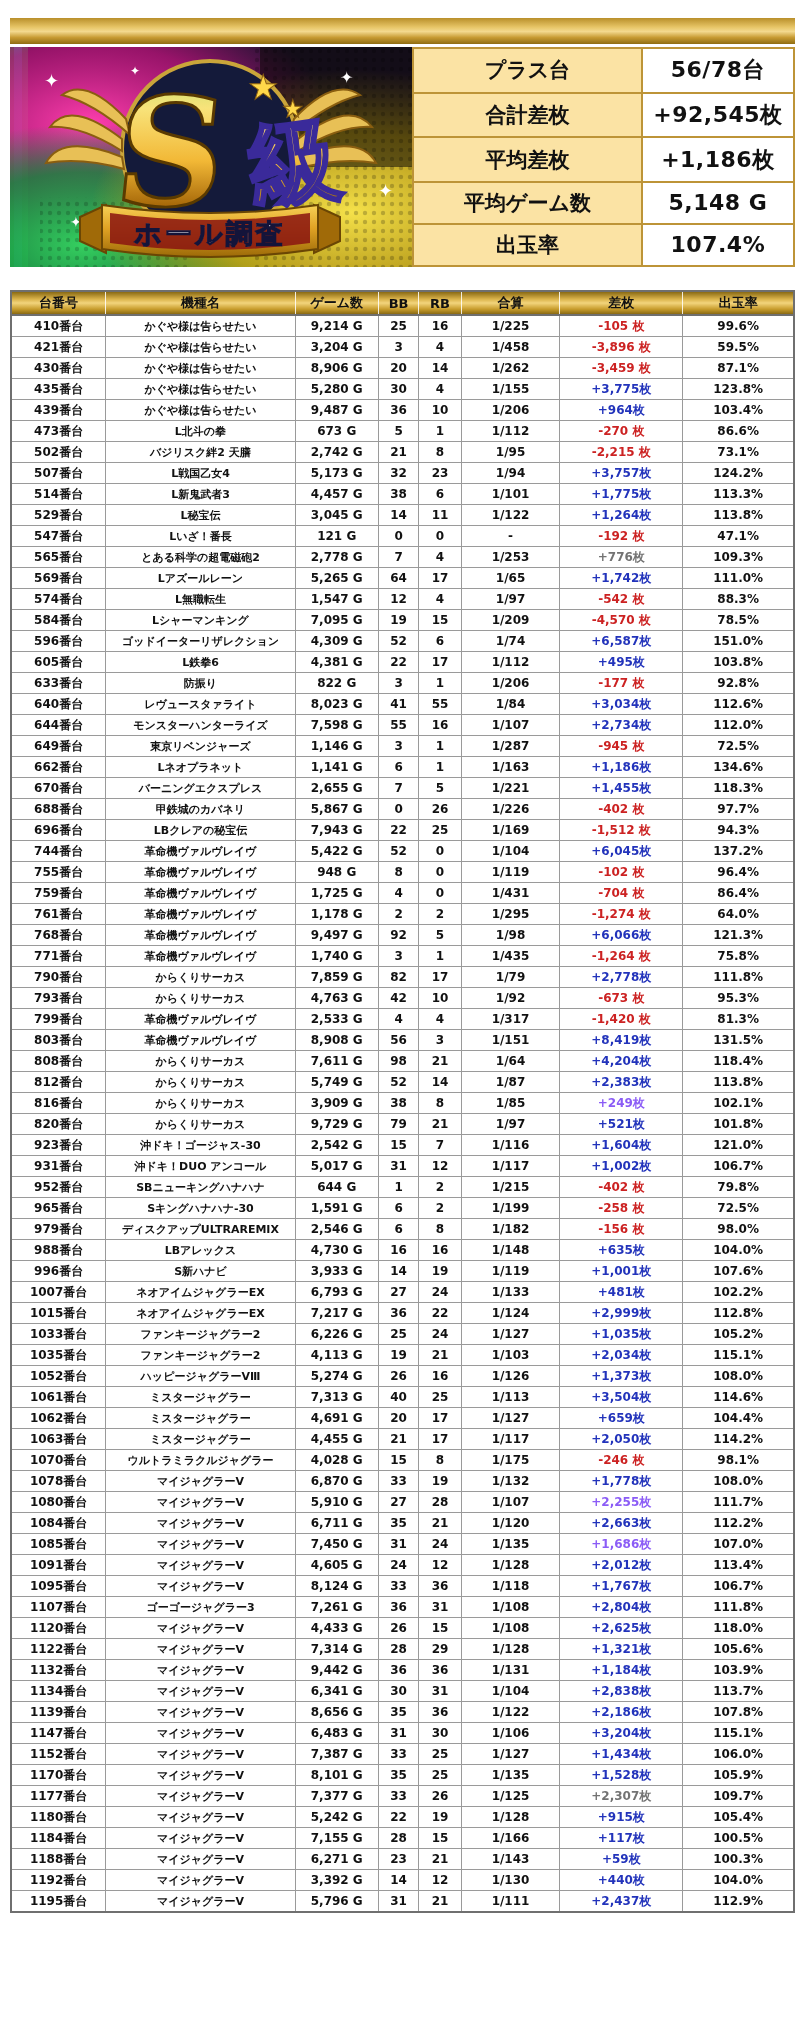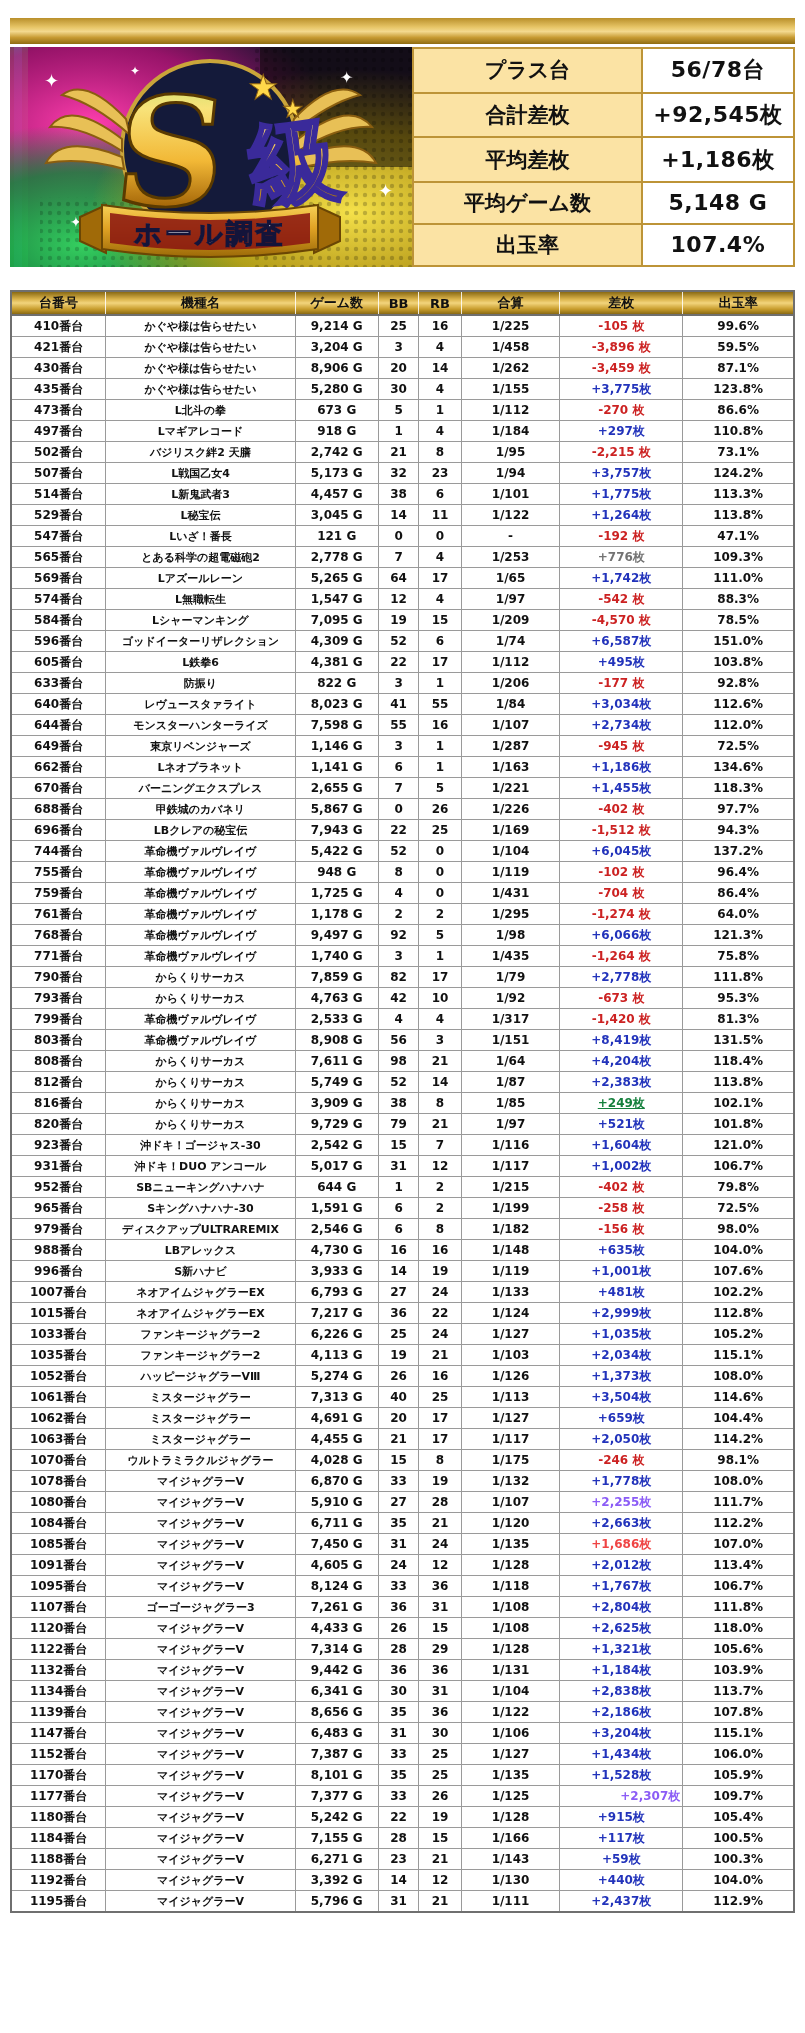--- a/index.html
+++ b/index.html
@@ -211,40 +211,40 @@
           <td>435番台</td>
           <td class="name">かぐや様は告らせたい</td>
           <td>5,280 G</td>
           <td>30</td>
           <td>4</td>
           <td>1/155</td>
           <td style="color: rgb(34, 51, 187);">+3,775枚</td>
           <td>123.8%</td>
         </tr>
         <tr>
+          <td>439番台</td>
+          <td class="name">かぐや様は告らせたい</td>
+          <td>9,487 G</td>
+          <td>36</td>
+          <td>10</td>
+          <td>1/206</td>
+          <td style="color: rgb(34, 51, 187);">+964枚</td>
+          <td>103.4%</td>
+        </tr>
+        <tr>
           <td>473番台</td>
           <td class="name">L北斗の拳</td>
           <td>673 G</td>
           <td>5</td>
           <td>1</td>
           <td>1/112</td>
           <td style="color: rgb(204, 34, 34);">-270 枚</td>
           <td>86.6%</td>
         </tr>
         <tr>
-          <td>497番台</td>
-          <td class="name">Lマギアレコード</td>
-          <td>918 G</td>
-          <td>1</td>
-          <td>4</td>
-          <td>1/184</td>
-          <td style="color: rgb(34, 51, 187);">+297枚</td>
-          <td>110.8%</td>
-        </tr>
-        <tr>
           <td>502番台</td>
           <td class="name">バジリスク絆2 天膳</td>
           <td>2,742 G</td>
           <td>21</td>
           <td>8</td>
           <td>1/95</td>
           <td style="color: rgb(204, 34, 34);">-2,215 枚</td>
           <td>73.1%</td>
         </tr>
         <tr>
@@ -547,21 +547,21 @@
           <td style="color: rgb(34, 51, 187);">+2,383枚</td>
           <td>113.8%</td>
         </tr>
         <tr>
           <td>816番台</td>
           <td class="name">からくりサーカス</td>
           <td>3,909 G</td>
           <td>38</td>
           <td>8</td>
           <td>1/85</td>
-          <td style="color: #15803d; text-decoration: underline;">+249枚</td>
+          <td style="color: #8b5cf6;">+249枚</td>
           <td>102.1%</td>
         </tr>
         <tr>
           <td>820番台</td>
           <td class="name">からくりサーカス</td>
           <td>9,729 G</td>
           <td>79</td>
           <td>21</td>
           <td>1/97</td>
           <td style="color: rgb(34, 51, 187);">+521枚</td>
@@ -757,21 +757,21 @@
           <td style="color: rgb(34, 51, 187);">+2,663枚</td>
           <td>112.2%</td>
         </tr>
         <tr>
           <td>1085番台</td>
           <td class="name">マイジャグラーV</td>
           <td>7,450 G</td>
           <td>31</td>
           <td>24</td>
           <td>1/135</td>
-          <td style="color: #ef4444; margin-top: 48px;">+1,686枚</td>
+          <td style="color: #8b5cf6; margin-top: 48px;">+1,686枚</td>
           <td>107.0%</td>
         </tr>
         <tr>
           <td>1091番台</td>
           <td class="name">マイジャグラーV</td>
           <td>4,605 G</td>
           <td>24</td>
           <td>12</td>
           <td>1/128</td>
           <td style="color: rgb(34, 51, 187);">+2,012枚</td>
@@ -877,21 +877,21 @@
           <td style="color: rgb(34, 51, 187);">+1,528枚</td>
           <td>105.9%</td>
         </tr>
         <tr>
           <td>1177番台</td>
           <td class="name">マイジャグラーV</td>
           <td>7,377 G</td>
           <td>33</td>
           <td>26</td>
           <td>1/125</td>
-          <td style="color: #8b5cf6; text-align: right;">+2,307枚</td>
+          <td style="color: #737373;">+2,307枚</td>
           <td>109.7%</td>
         </tr>
         <tr>
           <td>1180番台</td>
           <td class="name">マイジャグラーV</td>
           <td>5,242 G</td>
           <td>22</td>
           <td>19</td>
           <td>1/128</td>
           <td style="color: rgb(34, 51, 187);">+915枚</td>

